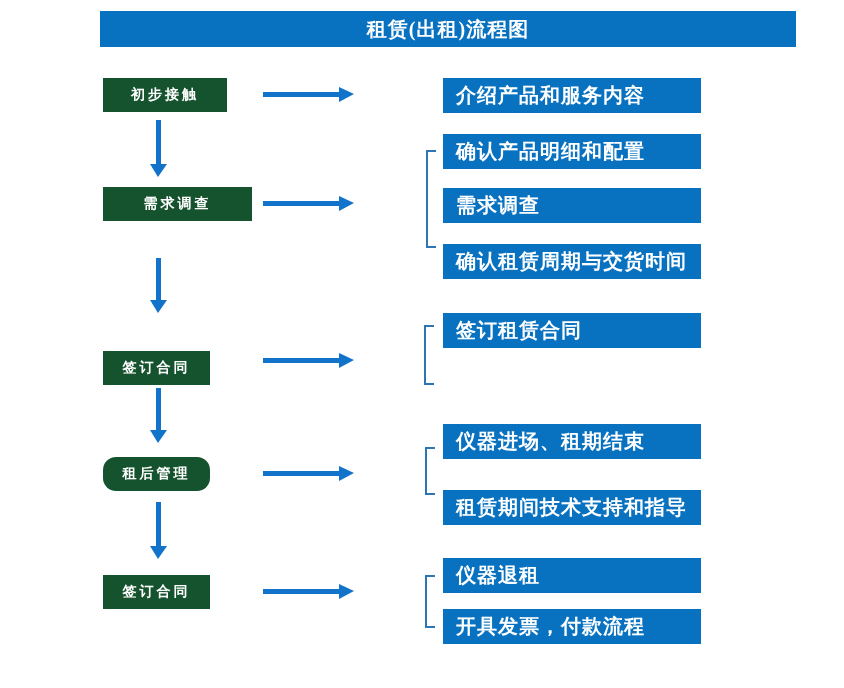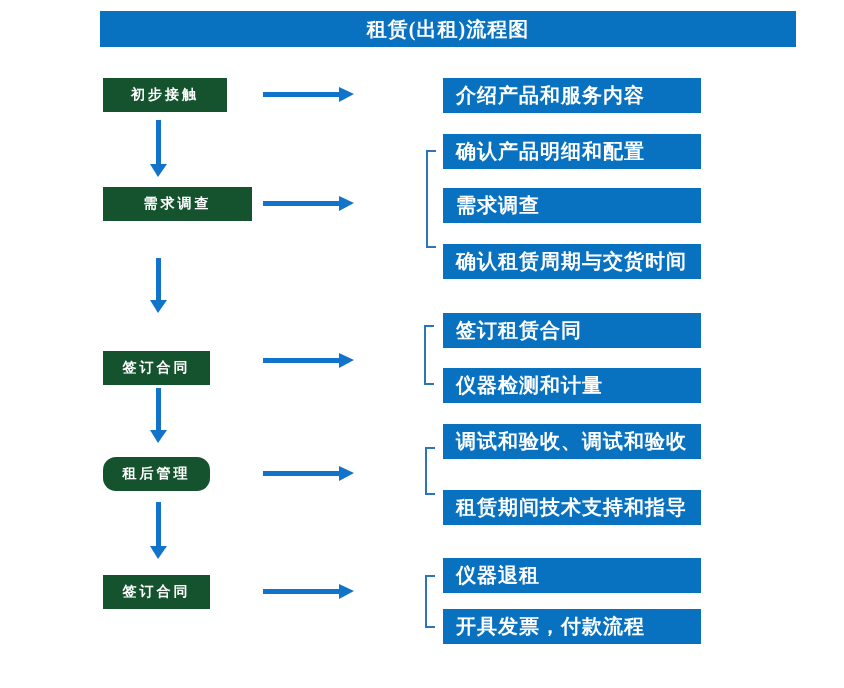--- a/index.html
+++ b/index.html
@@ -114,22 +114,21 @@
   <div class="step" style="top:187px; width:149px;">需求调查</div>
   <div class="step" style="top:351px; width:107px;">签订合同</div>
   <div class="step" style="top:457px; width:107px;border-radius:13px;">租后管理</div>
   <div class="step" style="top:575px; width:107px;">签订合同</div>
 
   <div class="detail" style="top:78px;">介绍产品和服务内容</div>
   <div class="detail" style="top:134px;">确认产品明细和配置</div>
   <div class="detail" style="top:188px;">需求调查</div>
   <div class="detail" style="top:244px;">确认租赁周期与交货时间</div>
   <div class="detail" style="top:313px;">签订租赁合同</div>
-  <div class="detail" style="top:368px;">仪器检测和计量</div>
-  <div class="detail" style="top:424px;">调试和验收、调试和验收</div>
+  <div class="detail" style="top:424px;">仪器进场、租期结束</div>
   <div class="detail" style="top:490px;">租赁期间技术支持和指导</div>
   <div class="detail" style="top:558px;">仪器退租</div>
   <div class="detail" style="top:609px;">开具发票，付款流程</div>
 
   <div class="harrow" style="top:92px;"></div>
   <div class="harrow" style="top:201px;"></div>
   <div class="harrow" style="top:358px;"></div>
   <div class="harrow" style="top:471px;"></div>
   <div class="harrow" style="top:589px;"></div>
 

